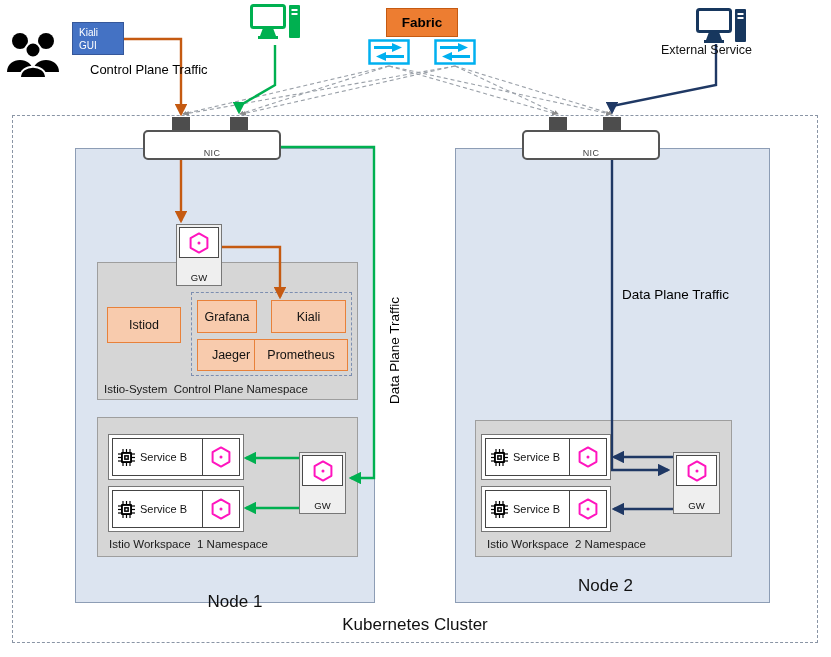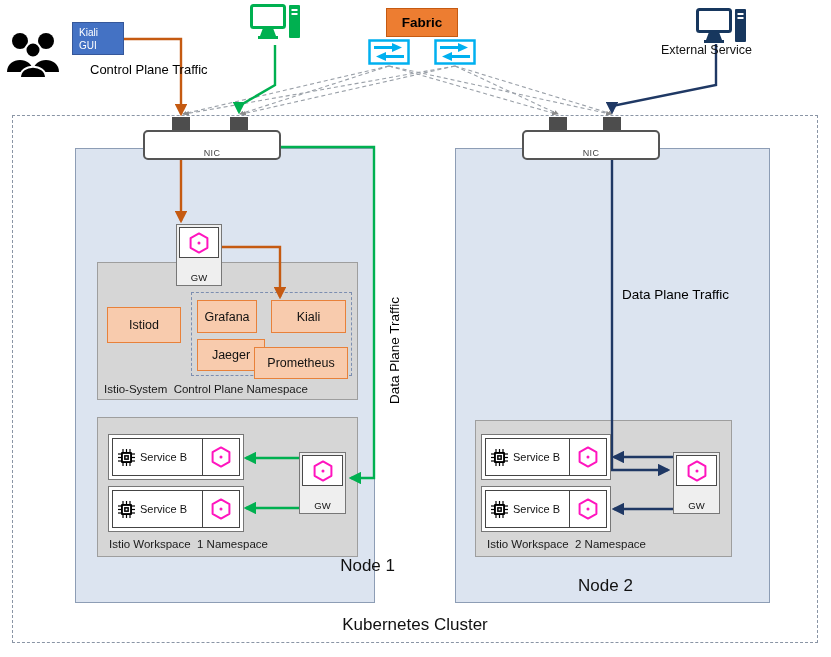--- a/index.html
+++ b/index.html
@@ -192,21 +192,21 @@
   </div>
   <div class="abs z10 comp" style="left:197px;top:300px;width:60px;height:33px">
     <span>Grafana</span>
   </div>
   <div class="abs z10 comp" style="left:271px;top:300px;width:75px;height:33px">
     <span>Kiali</span>
   </div>
   <div class="abs z10 comp" style="left:197px;top:339px;width:68px;height:32px">
     <span>Jaeger</span>
   </div>
-  <div class="abs z10 comp" style="left:254px;top:347px;width:94px;height:32px">
+  <div class="abs z10 comp" style="left:254px;top:339px;width:94px;height:32px">
     <span>Prometheus</span>
   </div>
   <div class="abs z10 ns-label" style="left:104px;top:383px">Istio-System  Control Plane Namespace</div>
 
   <div class="abs z10 pod" style="left:108px;top:434px;width:136px;height:46px">
     <div class="svc">
       <svg width="17" height="17">
           <use href="#sym-chip"></use>
         </svg>
       <span>Service B</span>
@@ -272,17 +272,17 @@
           <use href="#sym-hex"></use>
         </svg>
     </div>
     <div class="gw-label">GW</div>
   </div>
   <div class="abs z10 ns-label" style="left:487px;top:538px">Istio Workspace  2 Namespace</div>
 
   <div class="abs z10 dpt vtext" style="left:334px;top:343px;width:120px">Data Plane Traffic</div>
   <div class="abs z10 dpt" style="left:622px;top:287px">Data Plane Traffic</div>
 
-  <div class="abs z10 title-md" style="left:75px;top:556px;width:320px;text-align:right">Node 1</div>
+  <div class="abs z10 title-md" style="left:75px;top:592px;width:320px;text-align:center">Node 1</div>
   <div class="abs z10 title-md" style="left:448px;top:576px;width:315px;text-align:center">Node 2</div>
   <div class="abs z10 title-md" style="left:12px;top:615px;width:806px;text-align:center">Kubernetes Cluster</div>
 
 </div>
 
 </body></html>

